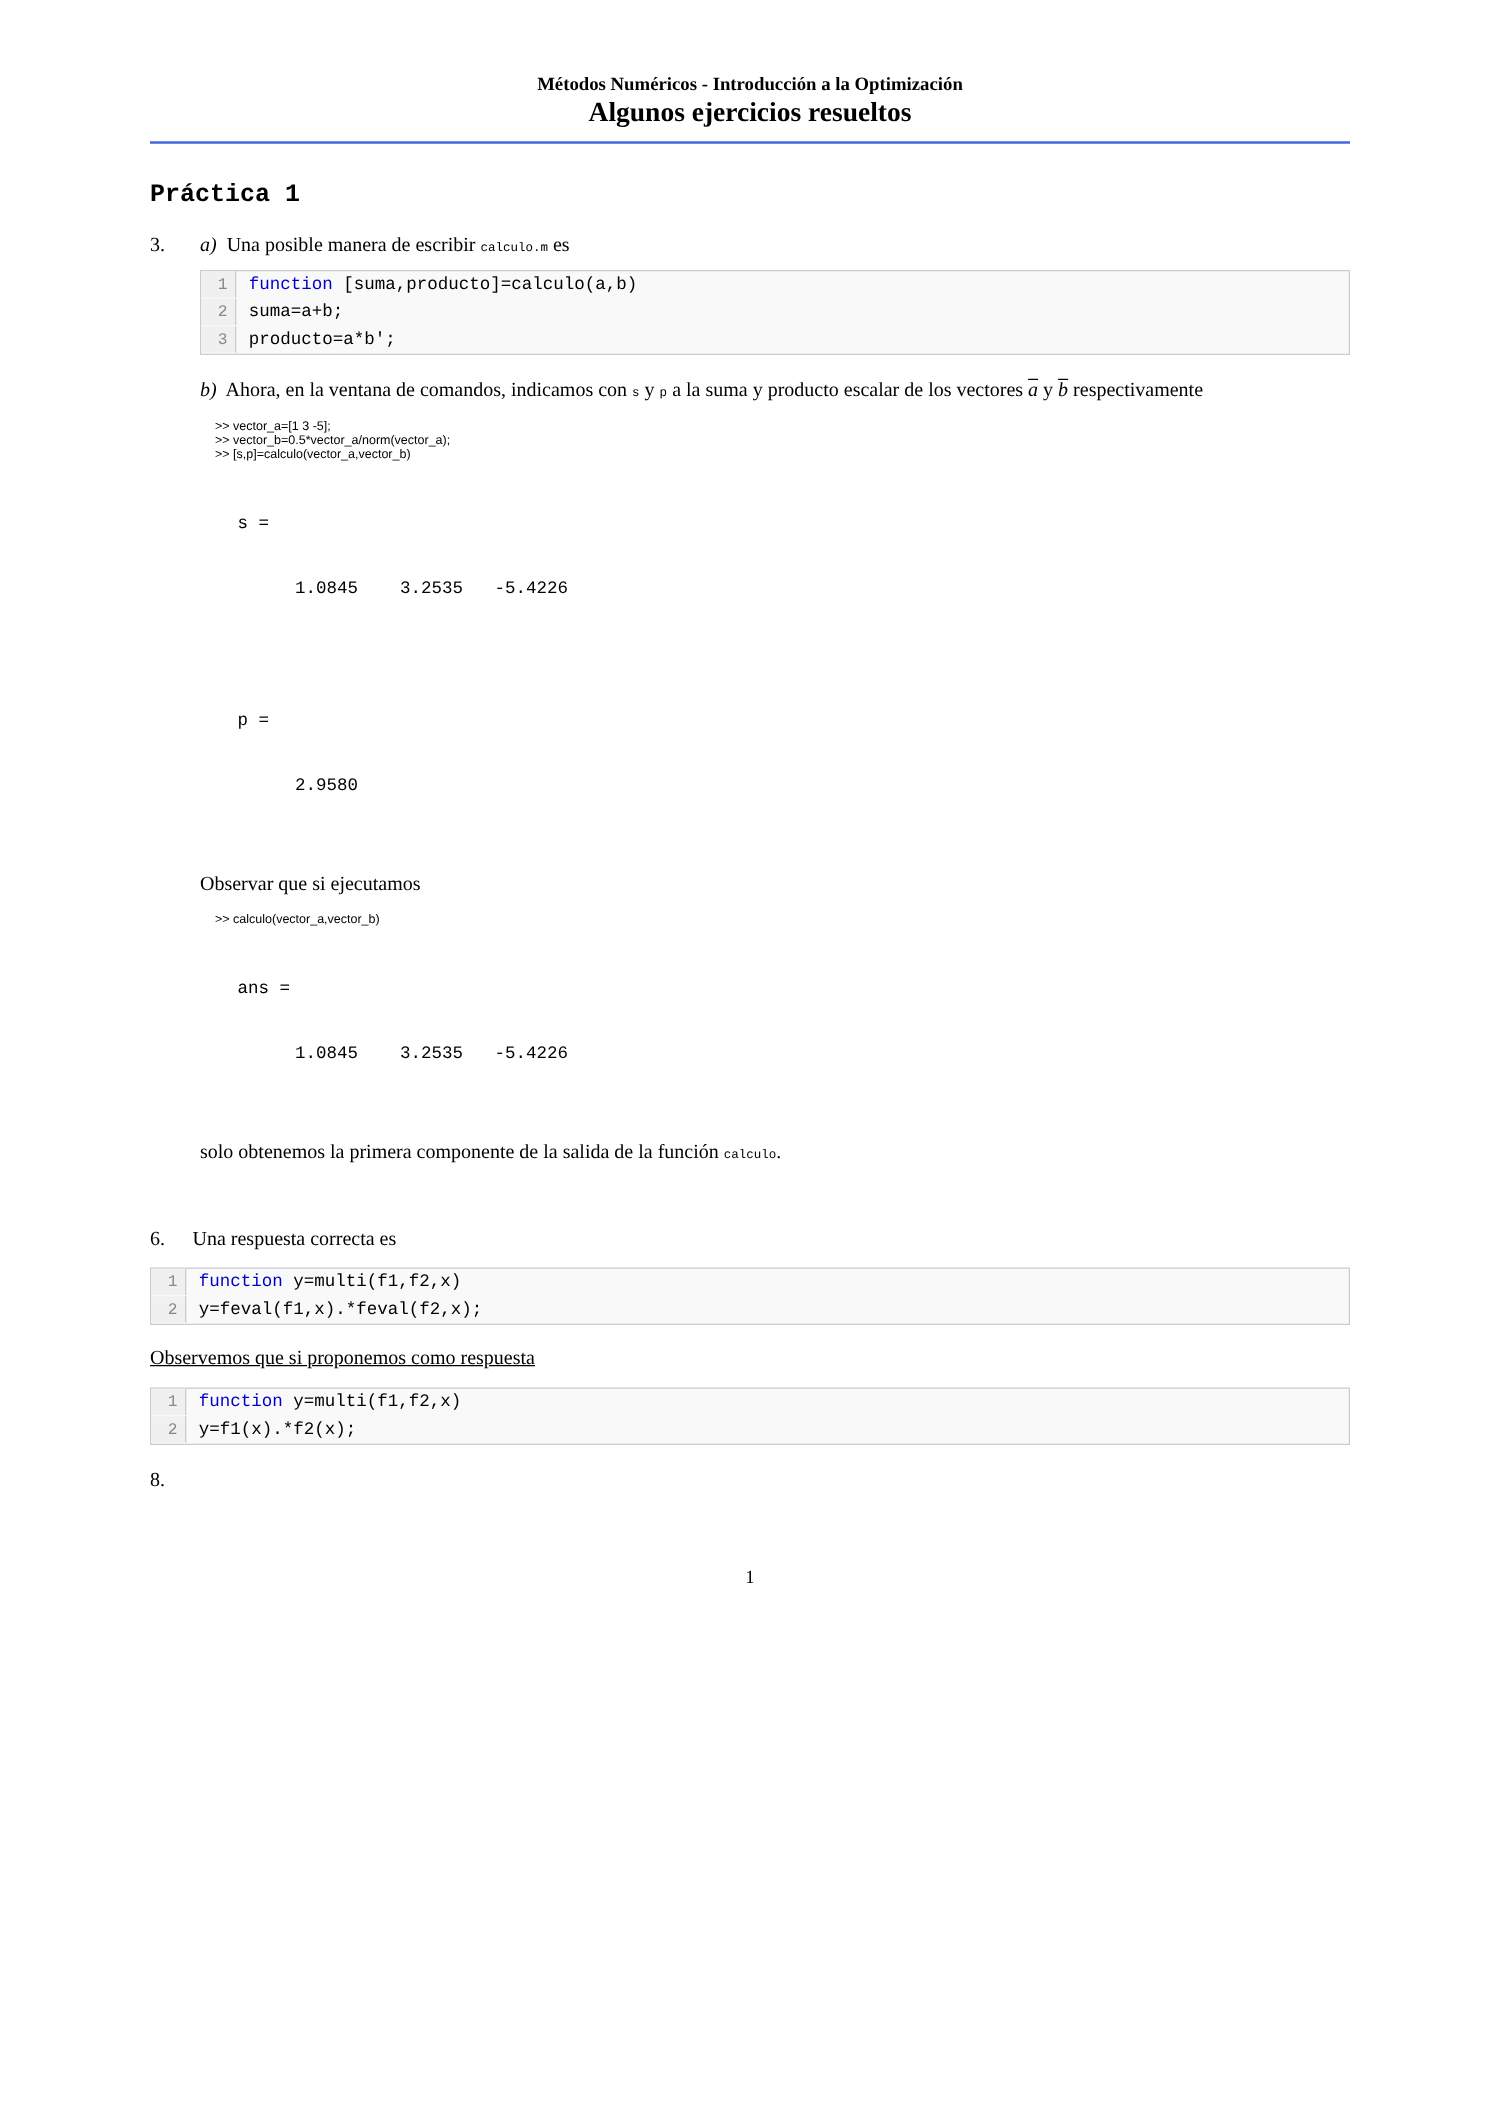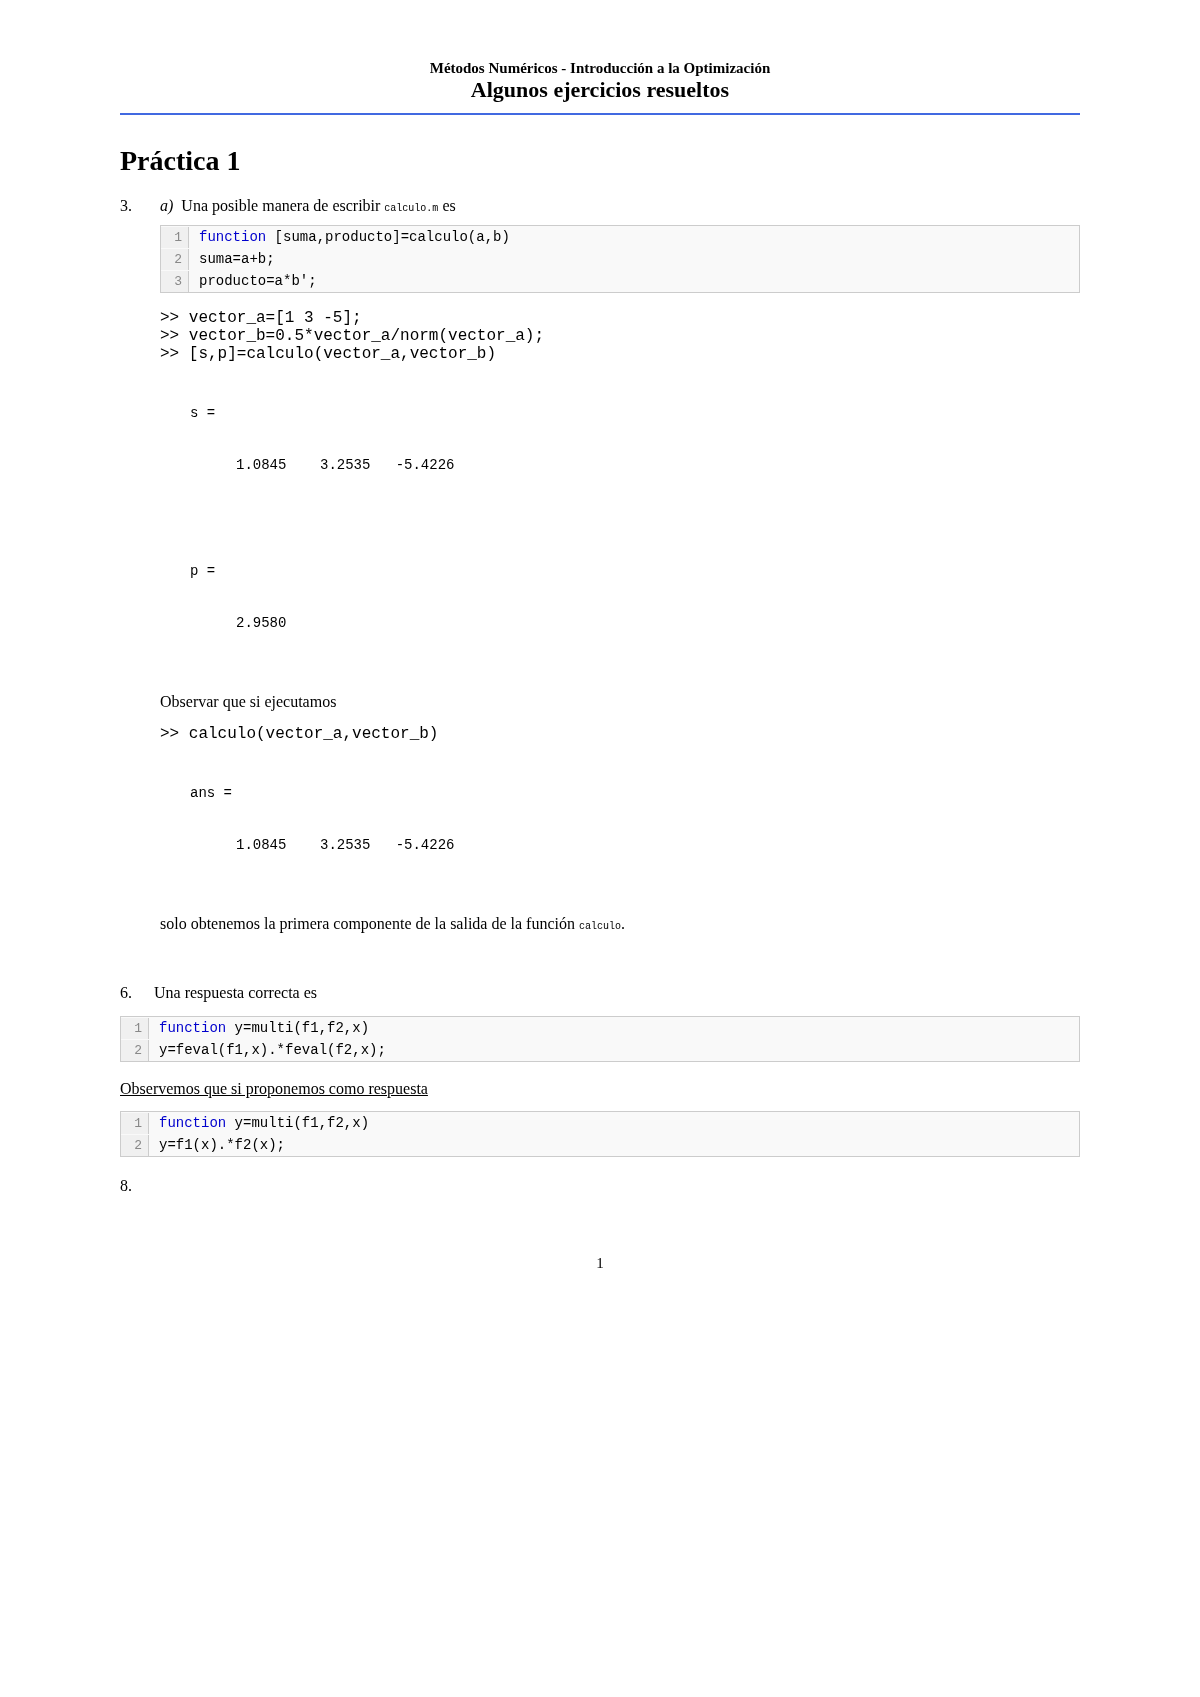--- a/index.html
+++ b/index.html
@@ -34,23 +34,24 @@
       text-align: center;
     }
 
     .header-rule {
       border: none;
       border-top: 2px solid #4169e1;
       margin: 10px 0 30px 0;
     }
 
     .section-title {
-      font-size: 28px;
+      font-size: 20px;
       font-weight: bold;
       margin-bottom: 20px;
+      font-family: Liberation Mono, monospace;
     }
 
     .problem-block {
       margin-bottom: 28px;
     }
 
     .problem-row {
       display: flex;
       margin-bottom: 14px;
     }
@@ -109,23 +110,23 @@
       padding: 3px 10px;
       white-space: pre;
     }
 
     .keyword {
       color: #0000cd;
       font-weight: normal;
     }
 
     .command-block {
-      font-family: Liberation Mono, monospace;
-      font-size: 16px;
-      margin: 10px 0 10px 0;
+      font-family: Liberation Sans, sans-serif;
+      font-size: 10px;
+      margin: 10px 0 10px 12px;
       white-space: pre;
     }
 
     .command-output {
       font-family: 'Courier New', Courier, monospace;
       font-size: 14px;
       margin: 10px 0 10px 30px;
       white-space: pre;
     }
 
@@ -198,20 +199,24 @@
             <span class="code-line-content">suma=a+b;</span>
           </div>
           <div class="code-line">
             <span class="code-line-number">3</span>
             <span class="code-line-content">producto=a*b';</span>
           </div>
         </div>
       </div>
 
       <div class="problem-part">
+        <p class="text-para">
+          <span class="part-label">b)</span>
+          Ahora, en la ventana de comandos, indicamos con <span class="inline-code">s</span> y <span class="inline-code">p</span> a la suma y producto escalar de los vectores <span class="vec-arrow">a</span> y <span class="vec-arrow">b</span> respectivamente
+        </p>
 
         <div class="command-block">&gt;&gt; vector_a=[1 3 -5];
 &gt;&gt; vector_b=0.5*vector_a/norm(vector_a);
 &gt;&gt; [s,p]=calculo(vector_a,vector_b)</div>
 
         <div class="command-output">
           <div class="output-label">s =</div>
           <div class="output-values">1.0845    3.2535   -5.4226</div>
         </div>
 

